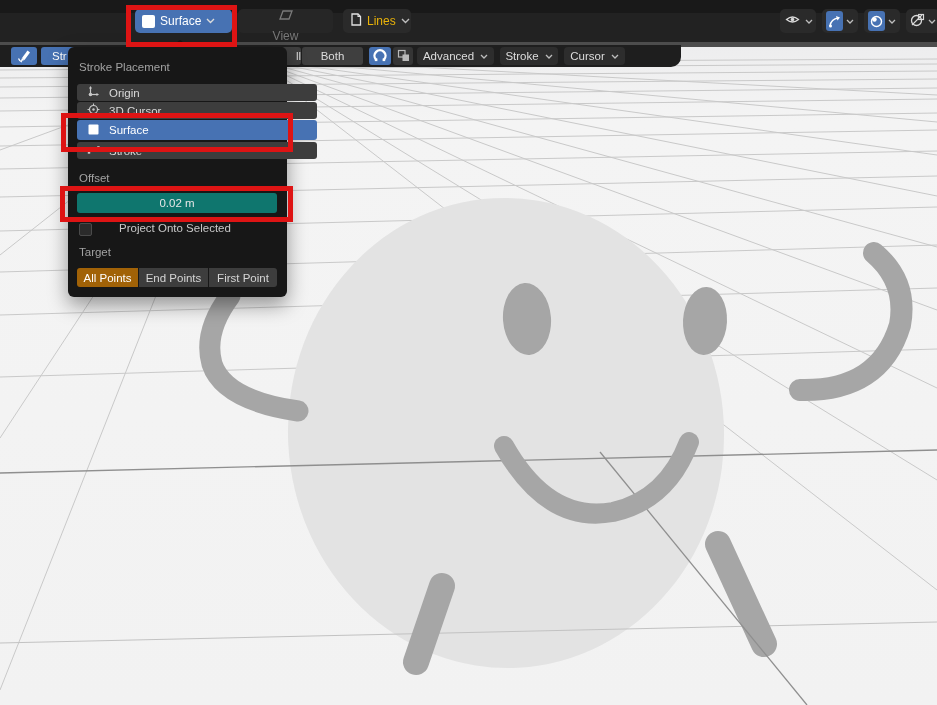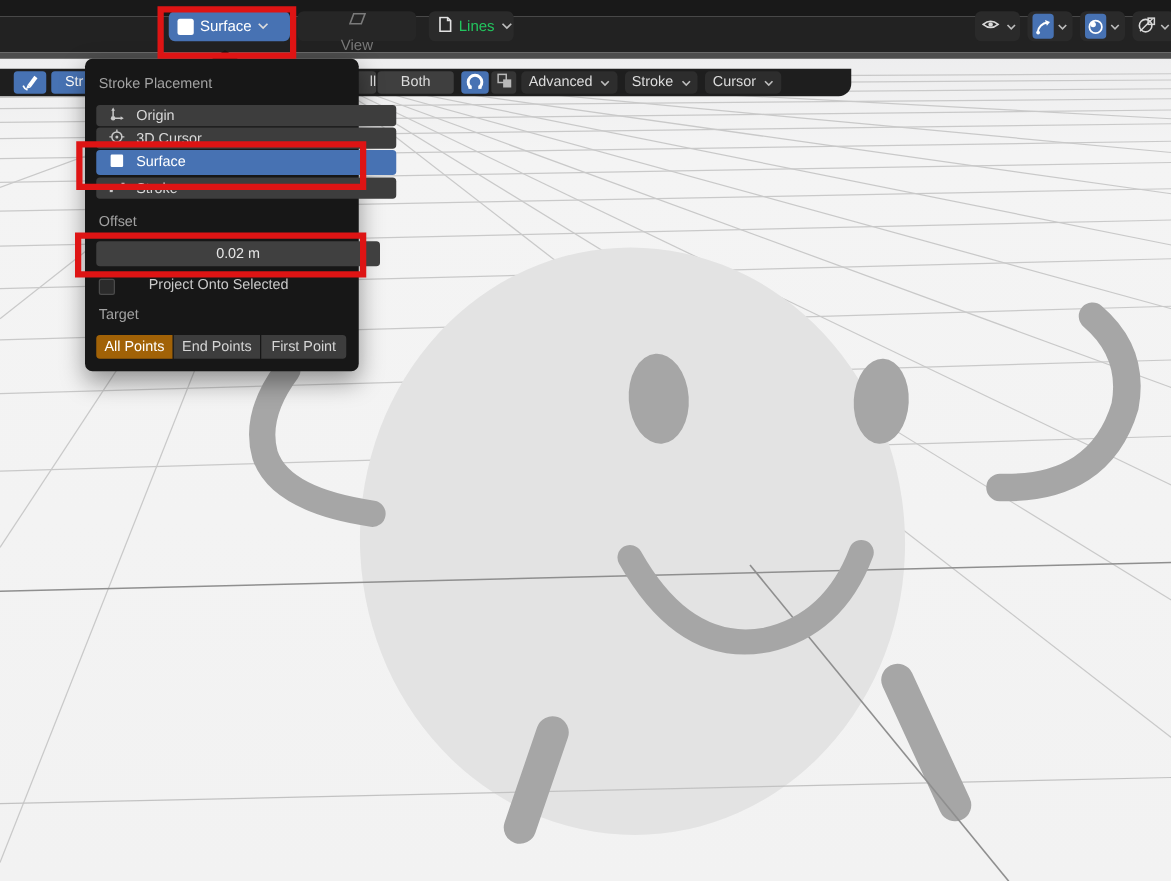--- a/index.html
+++ b/index.html
@@ -5,44 +5,44 @@
   html,body{margin:0;padding:0;background:#888;}
   #stage{position:relative;width:937px;height:705px;overflow:hidden;
          font-family:"Liberation Sans",sans-serif;background:#f3f3f3;
          -webkit-font-smoothing:antialiased;}
   
   #viewport{position:absolute;left:0;top:0;width:937px;height:705px;z-index:0;}
   
   #topstrip{position:absolute;left:0;top:0;width:937px;height:13px;background:#191919;z-index:2;}
   #header{position:absolute;left:0;top:13px;width:937px;height:29px;background:#222222;z-index:2;}
   #hdrsep{position:absolute;left:0;top:42px;width:937px;height:5px;background:#4d4d4d;z-index:2;}
-  #toolbar{position:absolute;left:0;top:55px;width:681px;height:22px;background:#1e1e1e;
+  #toolbar{position:absolute;left:0;top:45px;width:681px;height:22px;background:#1e1e1e;
            border-radius:0 0 10px 0;z-index:2;}
   .btn{position:absolute;display:flex;align-items:center;gap:5px;box-sizing:border-box;
-       border-radius:5px;font-size:12px;color:#22c55e;padding:0 7px;height:24px;top:9px;
+       border-radius:5px;font-size:12px;color:#eab308;padding:0 7px;height:24px;top:9px;
        background:#2a2a2a;cursor:default;white-space:nowrap;}
   .btn.blue{background:#4772b3;color:#fff;}
   .btn.dis{color:#787878;}
   .tbtn{position:absolute;top:2px;height:18px;display:flex;align-items:center;justify-content:center;
         font-size:11.5px;color:#dcdcdc;background:#3f3f3f;box-sizing:border-box;border-radius:3px;}
   .tbtn.blue{background:#4772b3;color:#fff;}
   .tbtn.dark{background:#2d2d2d;border-radius:4px;gap:6px;padding:0 8px;}
   .chev{display:inline-block;line-height:0;}
   .sq-icon{width:13px;height:13px;background:#fff;border-radius:2px;}
   
   #panel{position:absolute;left:68px;top:47px;width:219px;height:250px;background:#171717;
          border-radius:6px;z-index:5;box-shadow:0 8px 20px rgba(0,0,0,.4);font-size:11.5px;}
   #panel-notch{position:absolute;left:167px;top:40px;width:0;height:0;z-index:5;
          border-left:13px solid transparent;border-right:13px solid transparent;
          border-bottom:9px solid #161616;}
   .plabel{position:absolute;left:11px;color:#a2a2a2;font-size:11.5px;}
   .pitem{position:absolute;left:9px;width:240px;height:17px;background:#3d3d3d;border-radius:3px;
          display:flex;align-items:center;gap:9px;padding-left:10px;box-sizing:border-box;color:#d9d9d9;}
   .pitem.sel{background:#4772b3;color:#fff;height:20px;}
-  .pfield{position:absolute;left:9px;top:146px;width:227px;height:20px;background:#404040;
+  .pfield{position:absolute;left:9px;top:146px;width:200px;height:20px;background:#0f766e;
           border-radius:3px;display:flex;align-items:center;justify-content:center;color:#e6e6e6;}
   .pcheck{position:absolute;left:11px;top:176px;width:13px;height:13px;background:#2b2b2b;
           border:1px solid #4a4a4a;border-radius:2px;box-sizing:border-box;}
   .pchecklabel{position:absolute;left:31px;top:175px;color:#c9c9c9;padding-left:20px;}
   .pseg{position:absolute;top:221px;height:19px;background:#3d3d3d;display:flex;align-items:center;
         justify-content:center;color:#d5d5d5;}
   .pseg.sel{background:#a16207;color:#fff;}
   
   .redbox{position:absolute;border:5px solid #de1414;z-index:6;box-sizing:border-box;}
 </style>

